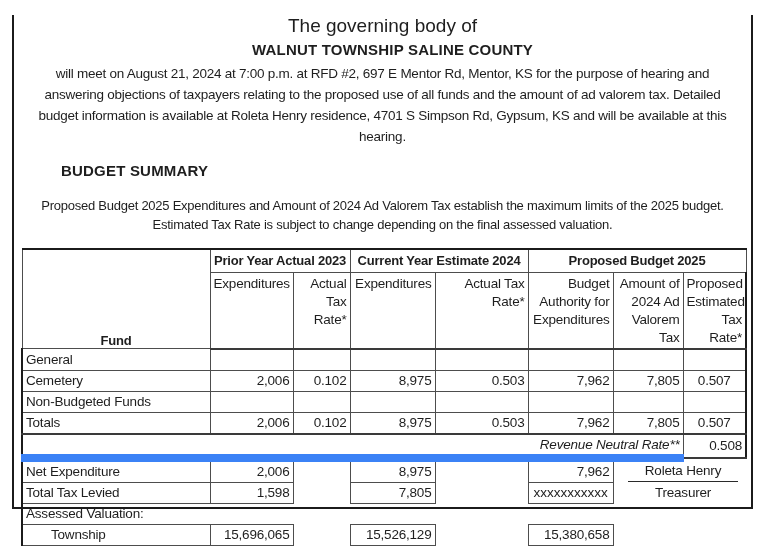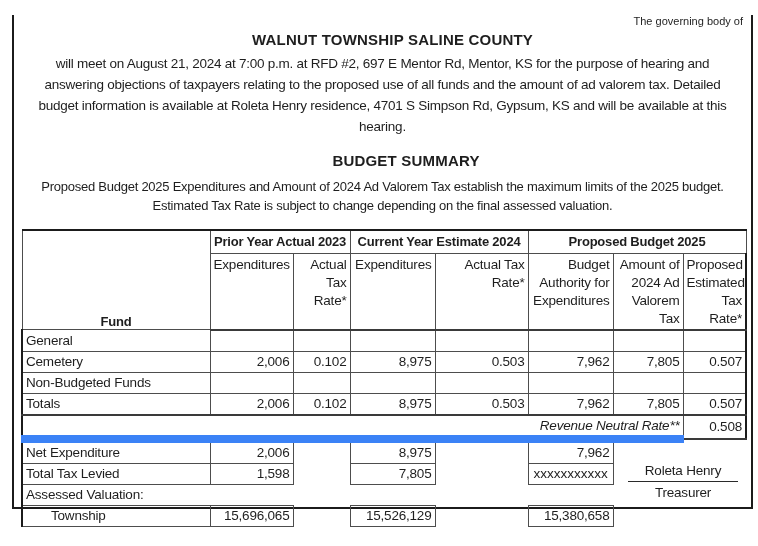--- a/index.html
+++ b/index.html
@@ -13,27 +13,27 @@
     height:35px;background:#1d1d1f;display:flex;align-items:center;justify-content:center;
   }
   .title-text{
     color:#ffffff;font-size:27px;font-weight:bold;letter-spacing:.5px;
     transform:scaleX(0.8);white-space:nowrap;
   }
   .content{
     border:2px solid #1b1b1b;border-top:none;height:494px;position:relative;
     box-sizing:border-box;background:#fff;
   }
-  .governing{margin:7px 8px 0;text-align:right;font-size:11px;}
+  .governing{margin:7px 8px 0;text-align:center;font-size:19px;}
   .entity{margin:4px 0 0;text-align:center;font-size:15px;font-weight:bold;letter-spacing:.2px;padding-left:20px;}
   .meeting{
     margin:6px auto 12px;width:716px;text-align:center;font-size:13.5px;
     line-height:1.55;letter-spacing:-.25px;
   }
-  .summary-heading{margin:14px 0 8px;text-align:center;font-size:15px;font-weight:bold;letter-spacing:.2px;padding-left:47px;}
+  .summary-heading{margin:14px 0 17px;text-align:left;font-size:15px;font-weight:bold;letter-spacing:.2px;padding-left:47px;}
   .summary-text{
     margin:2px auto 0;width:704px;text-align:center;font-size:13px;
     line-height:1.5;letter-spacing:-.25px;
   }
   table.budget{
     border-collapse:collapse;table-layout:fixed;width:724px;margin:13px 0 0 7px;
     font-size:13.5px;letter-spacing:-.2px;
   }
   table.budget td, table.budget th{padding:0 3px;overflow:hidden;}
   
@@ -50,21 +50,21 @@
   tr.sub-row th{
     height:57px;font-weight:normal;text-align:right;vertical-align:top;
     border:1px solid #4d4d4d;border-bottom:2px solid #3a3a3a;
     white-space:pre-line;line-height:1.35;padding-top:2px;
   }
   tr.sub-row th.sh-last{border-right:2px solid #1b1b1b;}
   
   tr.upper td{height:20px;border:1px solid #4d4d4d;}
   tr.upper td:first-child{border-left:2px solid #1b1b1b;text-align:left;}
   tr.upper td.num{text-align:right;}
-  tr.upper td:last-child{border-right:2px solid #1b1b1b;}
+  tr.upper td:last-child{border-right:2px solid #1b1b1b;text-align:center;}
   tr.totals td{border-bottom:2px solid #3a3a3a;}
   
   tr.rnr td{height:19px;}
   td.rnr-label{
     border-left:2px solid #1b1b1b;border-bottom:8px solid #3b82f6;
     text-align:right;font-style:italic;
   }
   td.rnr-value{
     border:1px solid #4d4d4d;border-bottom:2px solid #3a3a3a;border-right:2px solid #1b1b1b;
     text-align:right;

